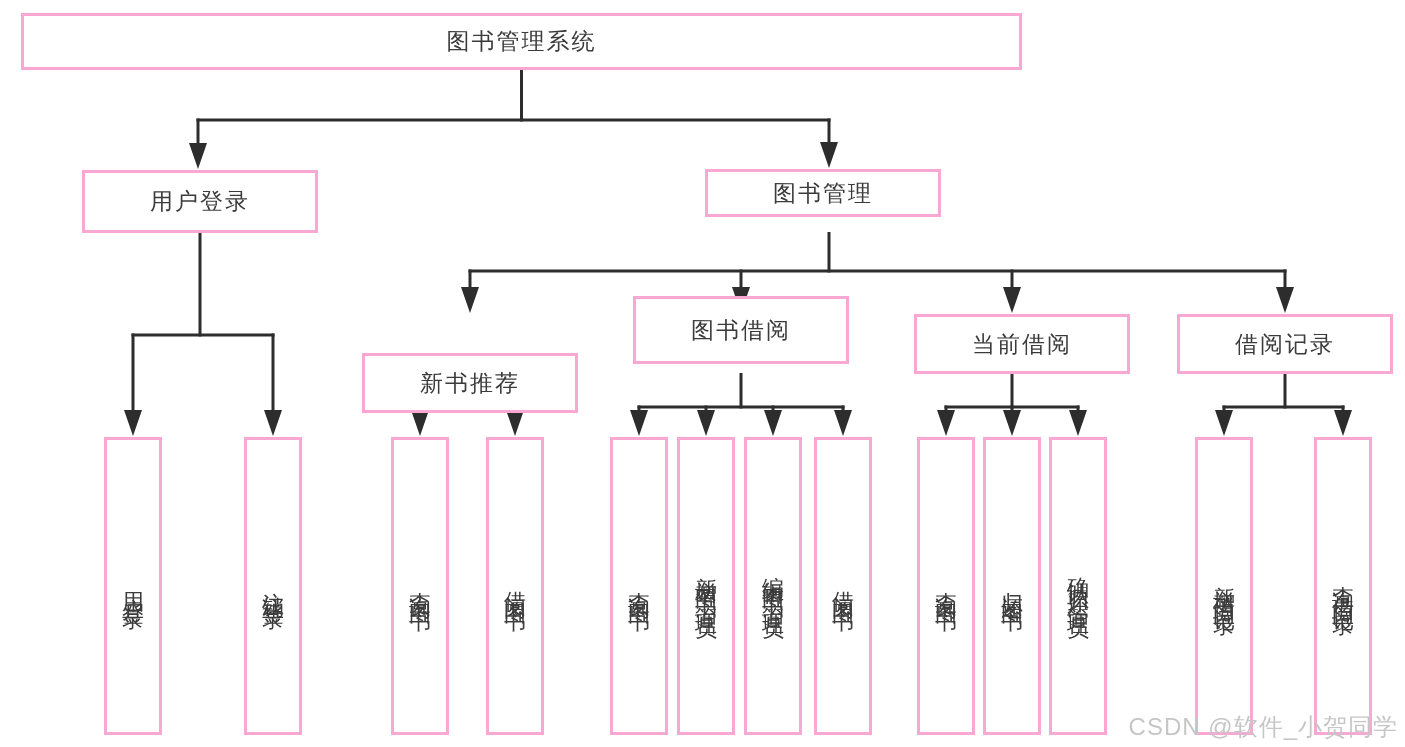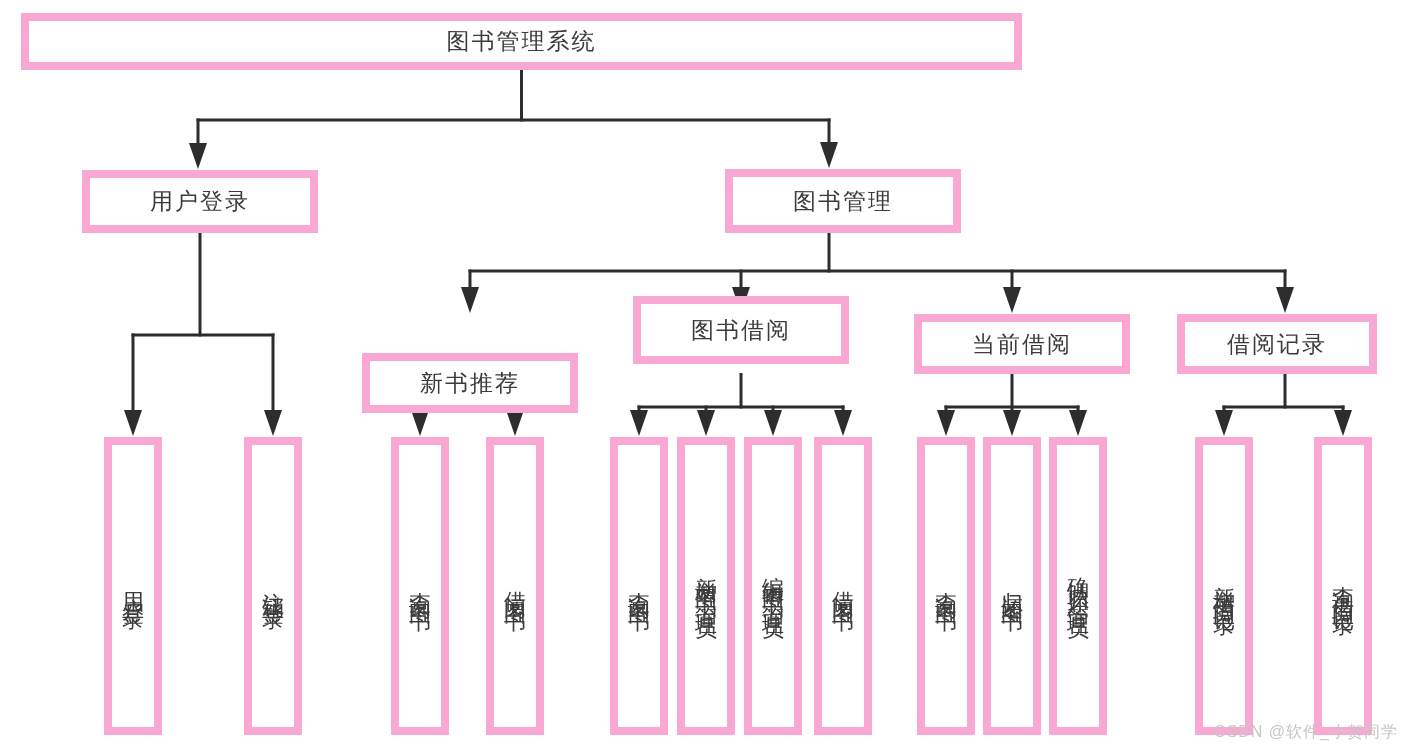--- a/index.html
+++ b/index.html
@@ -16,21 +16,21 @@
     position: absolute;
     left: 0; top: 0;
     width: 1405px; height: 747px;
   }
   svg.wires line { stroke: #2d2d2d; stroke-width: 3; }
   svg.wires polygon { fill: #2d2d2d; }
 
   .node {
     position: absolute;
     box-sizing: border-box;
-    border: 8px solid #f9a8d4;
+    border: 3px solid #f9a8d4;
     background: #ffffff;
     display: flex;
     align-items: center;
     justify-content: center;
     text-align: center;
   }
   .hnode {
     font-size: 23px;
     letter-spacing: 2px;
     white-space: nowrap;
@@ -40,47 +40,47 @@
     writing-mode: vertical-rl;
     text-orientation: mixed;
     font-size: 22px;
     letter-spacing: 6px;
     line-height: 1;
   }
 
   
   #n-root      { left: 21px;   top: 13px;  width: 1001px; height: 57px; }
   #n-login     { left: 82px;   top: 170px; width: 236px;  height: 63px; }
-  #n-bookmgmt  { left: 725px;  top: 169px; width: 236px;  height: 64px; }
+  #n-bookmgmt  { left: 705px;  top: 169px; width: 236px;  height: 48px; }
 
   #n-newbooks  { left: 362px;  top: 314px; width: 216px;  height: 60px; margin-top: 39px; }
   #n-borrow    { left: 633px;  top: 296px; width: 216px;  height: 68px; }
   #n-current   { left: 904px;  top: 314px; width: 216px;  height: 60px; margin-left: 10px; }
-  #n-records   { left: 1177px; top: 314px; width: 200px;  height: 60px; }
+  #n-records   { left: 1177px; top: 314px; width: 216px;  height: 60px; }
 
   .leaf { top: 437px; width: 58px; height: 298px; }
   #l-userlogin  { left: 104px; }
   #l-logout     { left: 244px; }
   #l-query1     { left: 391px; }
   #l-borrow1    { left: 486px; }
   #l-query2     { left: 610px; }
   #l-addbook    { left: 677px; }
   #l-editbook   { left: 744px; }
   #l-borrow2    { left: 814px; }
   #l-query3     { left: 917px; }
   #l-return     { left: 983px; }
   #l-confirm    { left: 1049px; }
   #l-addrecord  { left: 1195px; }
   #l-queryrec   { left: 1314px; }
 
   .watermark {
     position: absolute;
     right: 7px;
     bottom: 4px;
-    font-size: 16px;
+    font-size: 24px;
     color: #c6c6c6;
     letter-spacing: 1px;
     white-space: nowrap;
   }
 </style>
 </head>
 <body>
 
 <div class="canvas">
 

